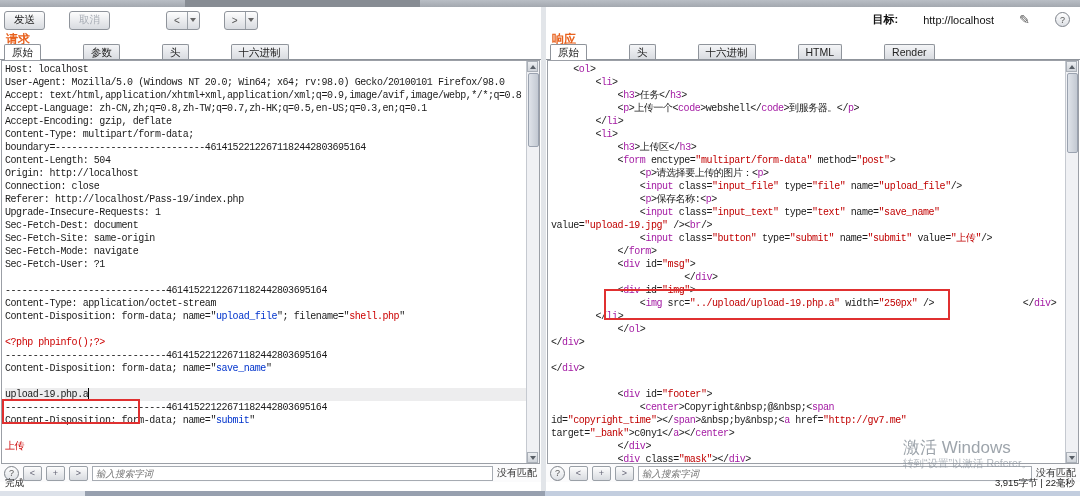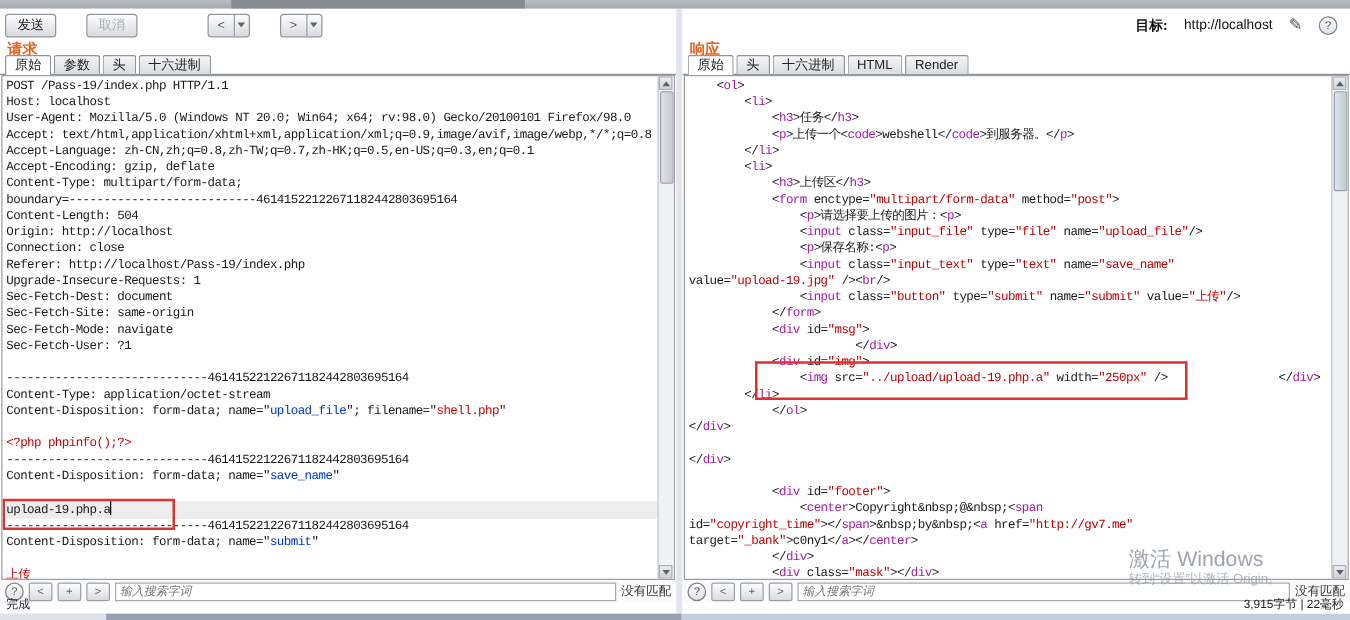--- a/index.html
+++ b/index.html
@@ -21,29 +21,29 @@
        font-size:10.5px;color:#222;padding:0 9px;cursor:default;}
   .btn.disabled{color:#a9aeb6;}
   .split{display:inline-flex;align-items:stretch;height:17px;border:1px solid #8f949b;
          border-radius:3px;background:linear-gradient(#fdfdfd,#d8dbe0);overflow:hidden;}
   .split .main{padding:0 7px;font-size:10px;color:#555;display:flex;align-items:center;}
   .split .drop{border-left:1px solid #9aa0a7;width:11px;display:flex;align-items:center;justify-content:center;}
   .tri-down{width:0;height:0;border-left:3px solid transparent;border-right:3px solid transparent;border-top:4px solid #666;}
   
   .sec-label{position:absolute;left:6px;top:24px;font-size:12px;font-weight:bold;color:#e8611d;}
   
-  .target-row{position:absolute;top:5px;right:10px;display:flex;align-items:center;gap:13px;font-size:11px;color:#111;}
+  .target-row{position:absolute;top:5px;right:10px;display:flex;align-items:center;gap:25px;font-size:11px;color:#111;}
   .target-row .lab{font-weight:bold;}
   .icon-pencil{font-size:13px;color:#555;transform:rotate(0deg);}
   .icon-help{width:13px;height:13px;border:1px solid #7d828a;border-radius:50%;
              display:inline-flex;align-items:center;justify-content:center;
              font-size:9px;color:#555;background:linear-gradient(#fff,#dde0e5);}
   
   .tabs{position:absolute;left:0;right:0;top:37px;height:16px;padding-left:4px;
-        border-bottom:1px solid #8f949b;display:flex;align-items:flex-end;box-sizing:border-box;}
+        border-bottom:1px solid #8f949b;display:flex;align-items:flex-end;box-sizing:border-box;gap:40px;}
   .tab{border:1px solid #8f949b;border-bottom:none;background:linear-gradient(#f4f5f7,#d9dce1);
        padding:1px 7px;font-size:10.5px;color:#222;margin-right:2px;border-radius:2px 2px 0 0;
        position:relative;line-height:12px;}
   .tab.active{background:#fff;top:1px;padding-bottom:2px;}
   
   .textarea{position:absolute;left:1px;right:1px;top:53px;bottom:27px;background:#fff;
             border:1px solid #9b9fa6;overflow:hidden;}
   .code{position:absolute;left:0;top:0;right:12px;padding:2px 0 0 3px;}
   .cl{white-space:pre;line-height:13px;min-height:13px;
       font-family:"Liberation Mono","DejaVu Sans Mono",monospace;font-size:10px;letter-spacing:-0.45px;color:#1a1a1a;}
@@ -109,21 +109,20 @@
     </div>
     <div class="sec-label">请求</div>
     <div class="tabs">
         <div class="tab active">原始</div>
         <div class="tab">参数</div>
         <div class="tab">头</div>
         <div class="tab">十六进制</div>
       </div>
     <div class="textarea">
       <div class="code">
-          <div class="cl"><span class="c-k">POST /Pass-19/index.php HTTP/1.1</span></div>
           <div class="cl"><span class="c-k">Host: localhost</span></div>
           <div class="cl"><span class="c-k">User-Agent: Mozilla/5.0 (Windows NT 20.0; Win64; x64; rv:98.0) Gecko/20100101 Firefox/98.0</span></div>
           <div class="cl"><span class="c-k">Accept: text/html,application/xhtml+xml,application/xml;q=0.9,image/avif,image/webp,*/*;q=0.8</span></div>
           <div class="cl"><span class="c-k">Accept-Language: zh-CN,zh;q=0.8,zh-TW;q=0.7,zh-HK;q=0.5,en-US;q=0.3,en;q=0.1</span></div>
           <div class="cl"><span class="c-k">Accept-Encoding: gzip, deflate</span></div>
           <div class="cl"><span class="c-k">Content-Type: multipart/form-data;</span></div>
           <div class="cl"><span class="c-k">boundary=---------------------------46141522122671182442803695164</span></div>
           <div class="cl"><span class="c-k">Content-Length: 504</span></div>
           <div class="cl"><span class="c-k">Origin: http://localhost</span></div>
           <div class="cl"><span class="c-k">Connection: close</span></div>
@@ -244,20 +243,20 @@
       <span class="match-label">没有匹配</span>
     </div>
     <div class="statusrow">
       <span></span>
       <span>3,915字节 | 22毫秒</span>
     </div>
   </div>
 
   <div class="watermark">
     <div class="l1">激活 Windows</div>
-    <div class="l2">转到“设置”以激活 Origin。</div>
+    <div class="l2">转到“设置”以激活 Referer。</div>
   </div>
 
   <div class="bottom-strip">
     <div class="seg1"></div>
     <div class="seg2"></div>
   </div>
 </div>
 
 </body></html>

